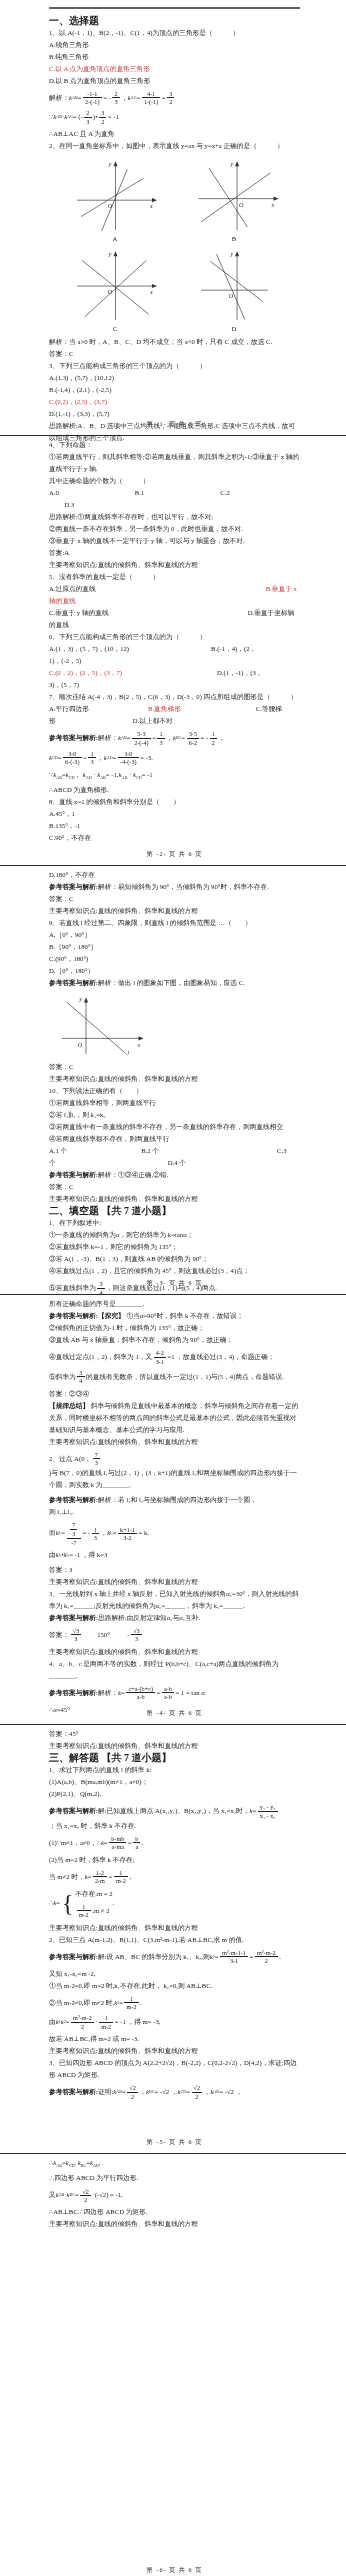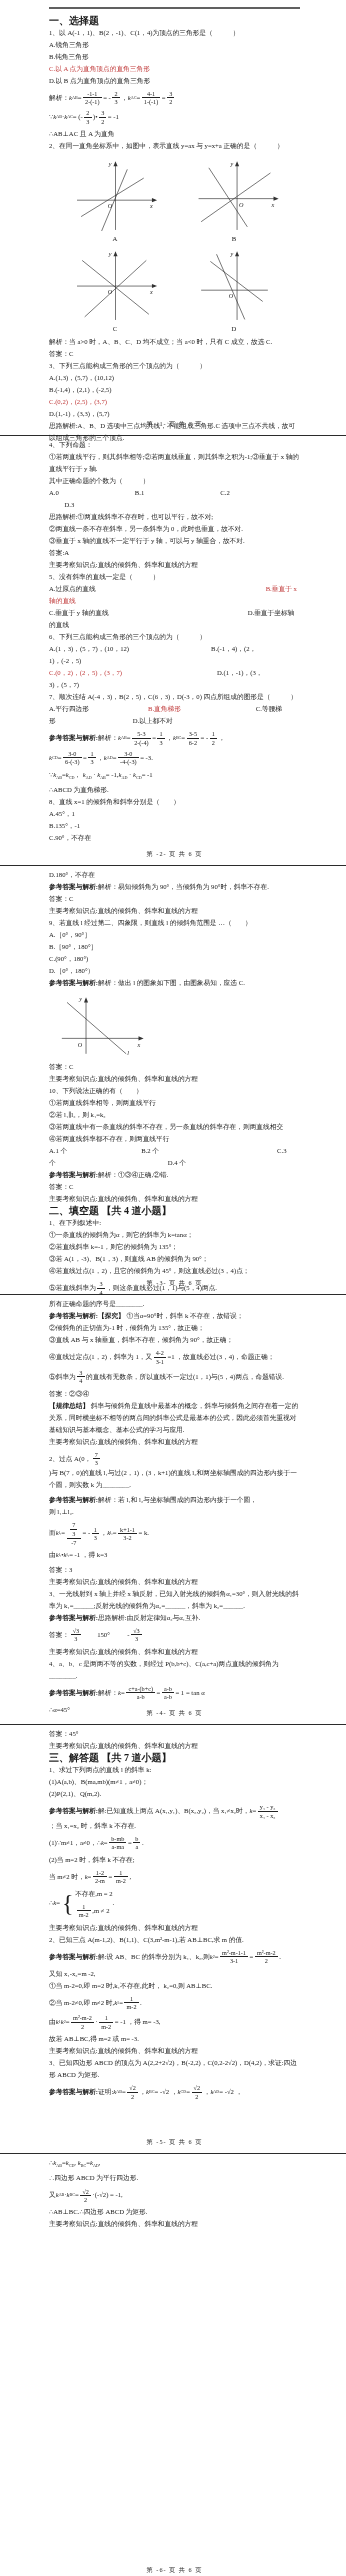--- a/index.html
+++ b/index.html
@@ -274,21 +274,21 @@
       <div class="ln"><span>10、下列说法正确的有（　　）</span></div>
       <div class="ln"><span>①若两直线斜率相等，则两直线平行</span></div>
       <div class="ln"><span>②若 l₁∥l₂，则 k₁=k₂</span></div>
       <div class="ln"><span>③若两直线中有一条直线的斜率不存在，另一条直线的斜率存在，则两直线相交</span></div>
       <div class="ln"><span>④若两直线斜率都不存在，则两直线平行</span></div>
       <div class="ln opt"><span>A.1 个</span><span class="gap" style="width: 74px;"></span><span>B.2 个</span><span class="gap" style="width: 118px;"></span><span>C.3</span></div>
       <div class="ln opt"><span>个</span><span class="gap" style="width: 112px;"></span><span>D.4 个</span></div>
       <div class="ln"><span class="b">参考答案与解析:</span><span>解析：①③④正确,②错.</span></div>
       <div class="ln"><span>答案：C</span></div>
       <div class="ln"><span>主要考察知识点:直线的倾斜角、斜率和直线的方程</span></div>
-      <div class="ln h1"><span>二、填空题 【共 4 道小题】</span></div>
+      <div class="ln h1"><span>二、填空题 【共 7 道小题】</span></div>
       <div class="ln"><span>1、在下列叙述中:</span></div>
       <div class="ln"><span>①一条直线的倾斜角为α，则它的斜率为 k=tanα；</span></div>
       <div class="ln"><span>②若直线斜率 k=-1，则它的倾斜角为 135°；</span></div>
       <div class="ln"><span>③若 A(1，-3)、B(1，3)，则直线 AB 的倾斜角为 90°；</span></div>
       <div class="ln"><span>④若直线过点(1，2)，且它的倾斜角为 45°，则这直线必过(3，4)点；</span></div>
       <div class="ln fm">
         <span>⑤若直线斜率为</span>
         <span class="frac">
           <span class="n">3</span>
           <span class="d">4</span>

